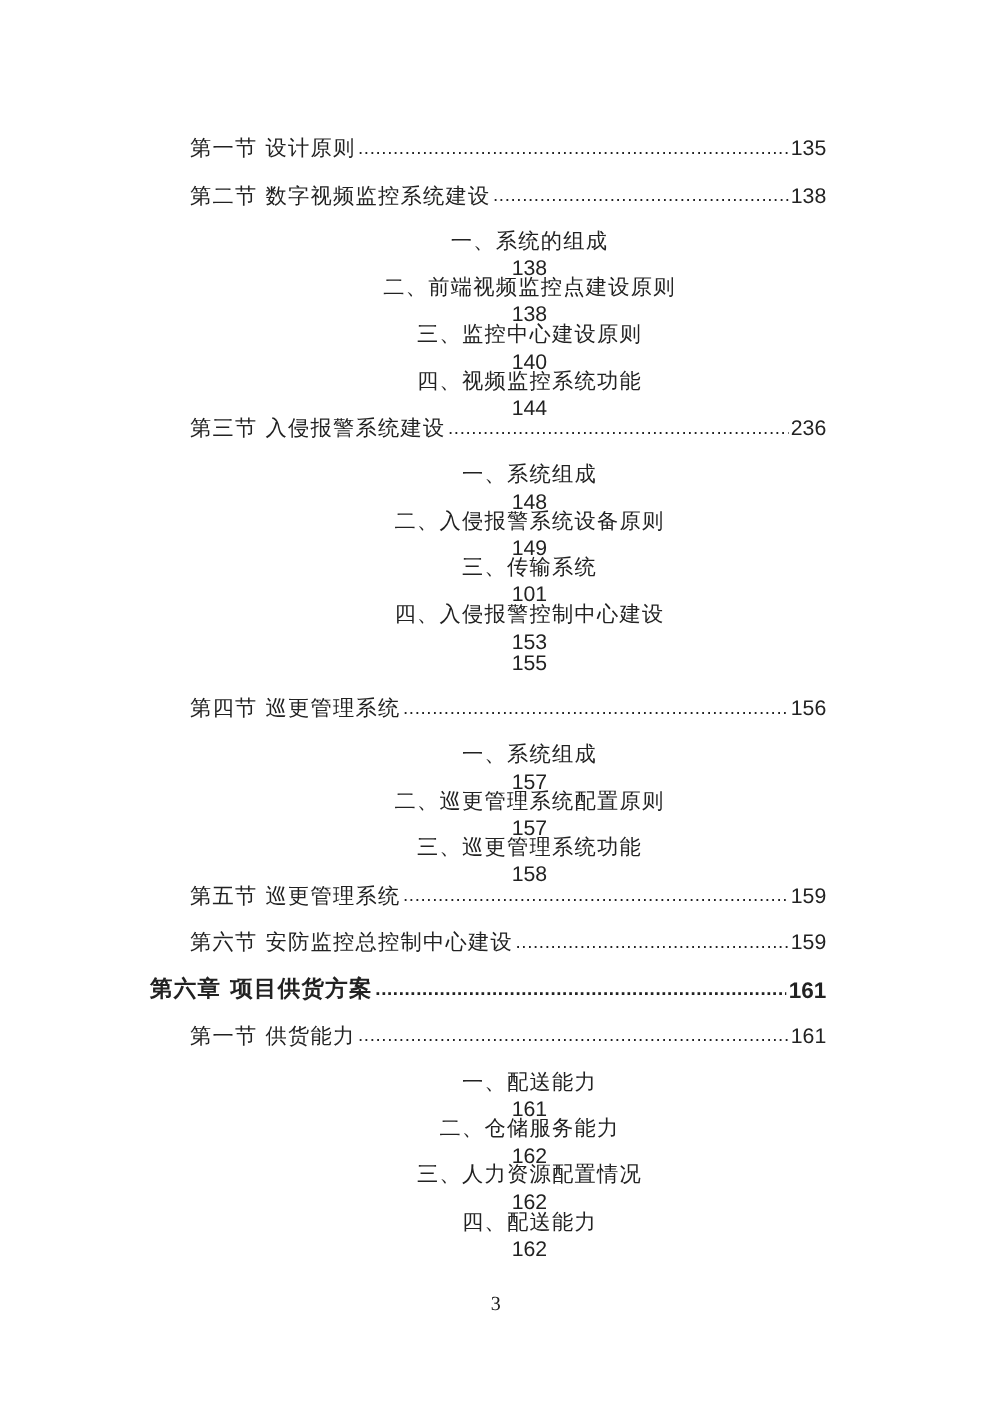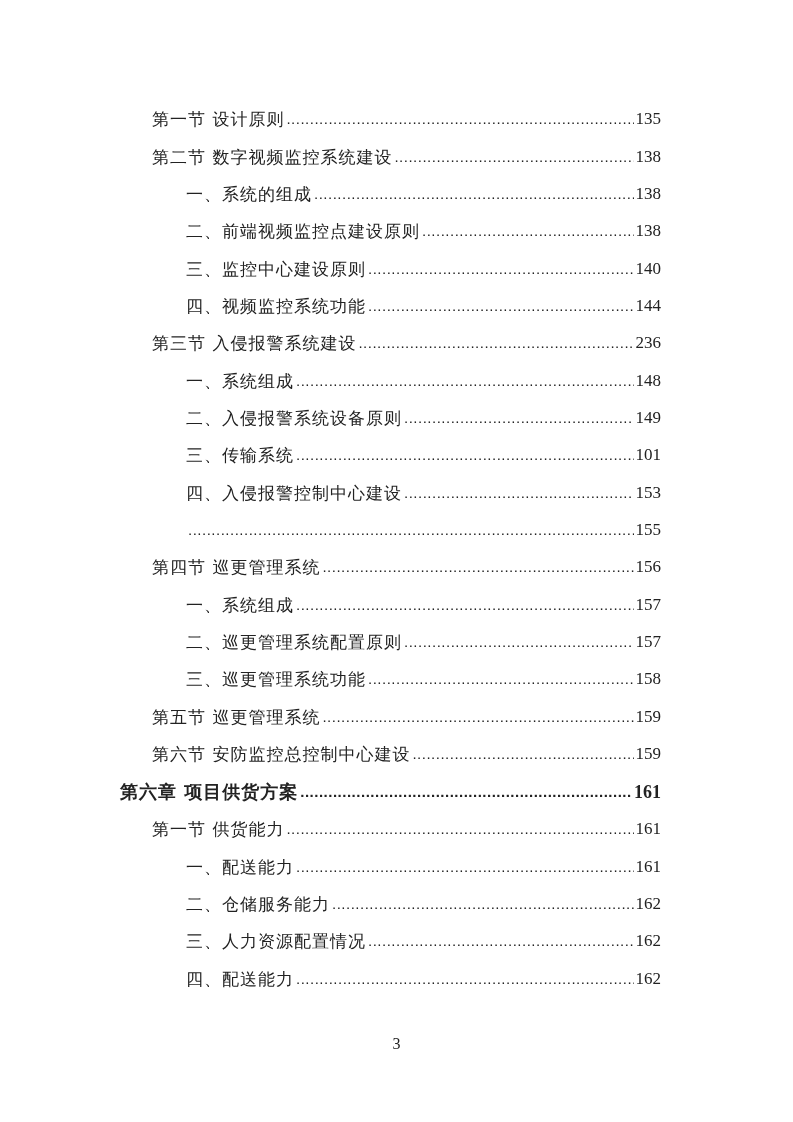--- a/index.html
+++ b/index.html
@@ -4,27 +4,27 @@
 <style>
   html, body { margin:0; padding:0; background:#ffffff; }
   body { width:793px; height:1122px; position:relative; overflow:hidden;
          font-family:"DejaVu Sans", sans-serif; color:#222; }
   .toc { position:absolute; left:0; top:0; width:793px; }
   .row { position:absolute; right:132px; height:24px; display:flex; align-items:center;
          font-size:17px; line-height:22px; white-space:nowrap; }
   .row .label { flex:0 0 auto; letter-spacing:1px; }
   .row .dots { flex:1 1 auto; overflow:hidden; margin:0 2px; height:22px; position:relative; }
   .row .dots::before { content:"................................................................................................................................................................................................................................"; position:absolute; left:0; bottom:0; letter-spacing:0.5px; color:#222; font-family:"Liberation Sans", sans-serif; font-size:15px; }
-  .row .page { flex:0 0 auto; font-family:Liberation Serif, serif; font-size:17px; }
+  .row .page { flex:0 0 auto; font-family:Liberation Sans, sans-serif; font-size:17px; }
   .row.chapter { font-weight:bold; font-size:18px; }
   .row.chapter .dots::before { font-weight:bold; }
   .row.chapter .page { font-weight:bold; font-size:18px; }
   .lvl-ch { left:120px; }
   .lvl-sec { left:152px; }
-  .lvl-sub { left:186px; }
+  .lvl-sub { left:186px;flex-direction:column; }
   .page-number { position:absolute; top:1035px; left:0; width:793px; text-align:center;
                  font-family:"Liberation Serif", serif; font-size:16px; color:#222; }
 </style>
 </head>
 <body>
 
 <div class="toc">
   <div class="row lvl-sec" style="top:107px">
       <span class="label">第一节  设计原则</span>
       <span class="dots"></span>

